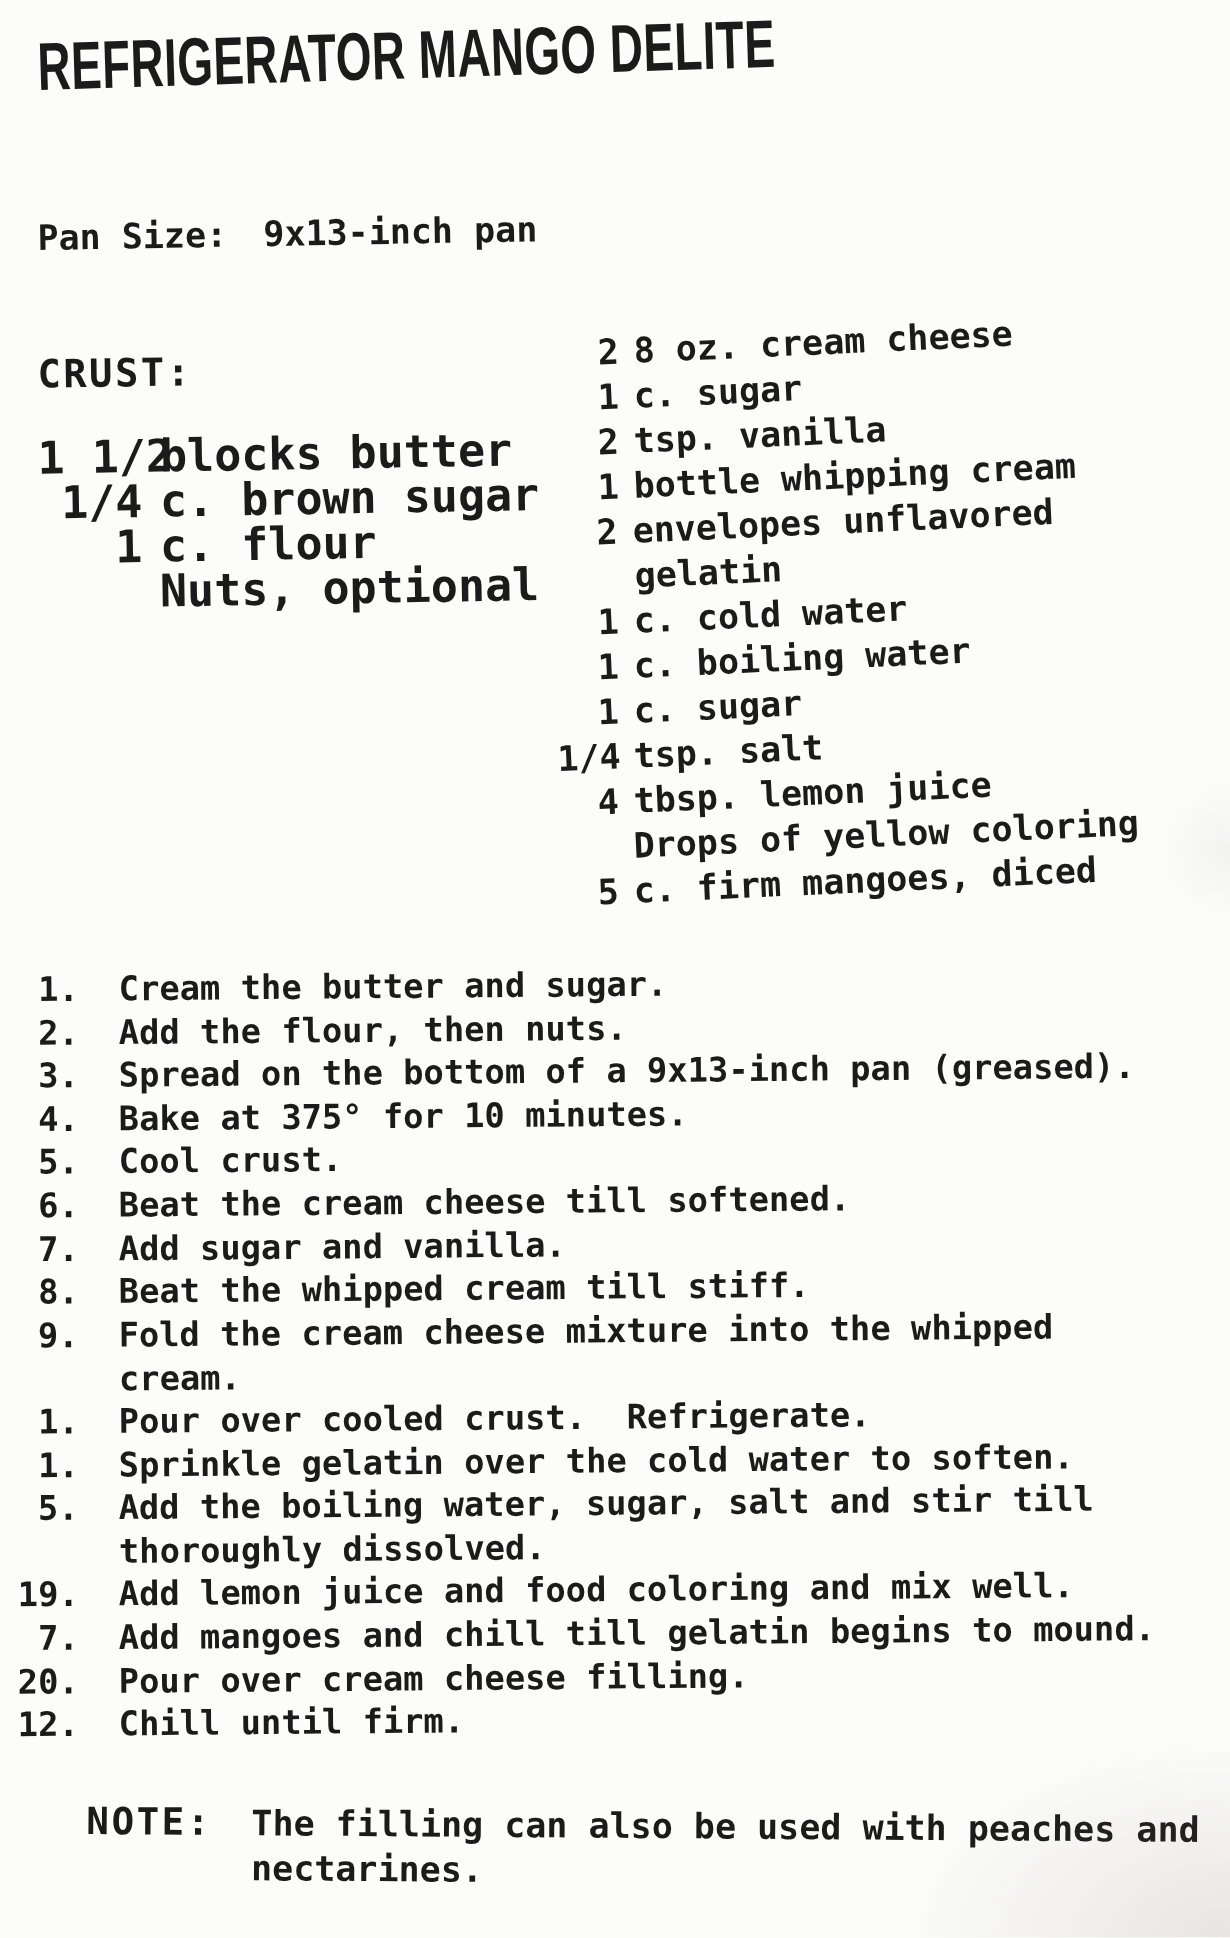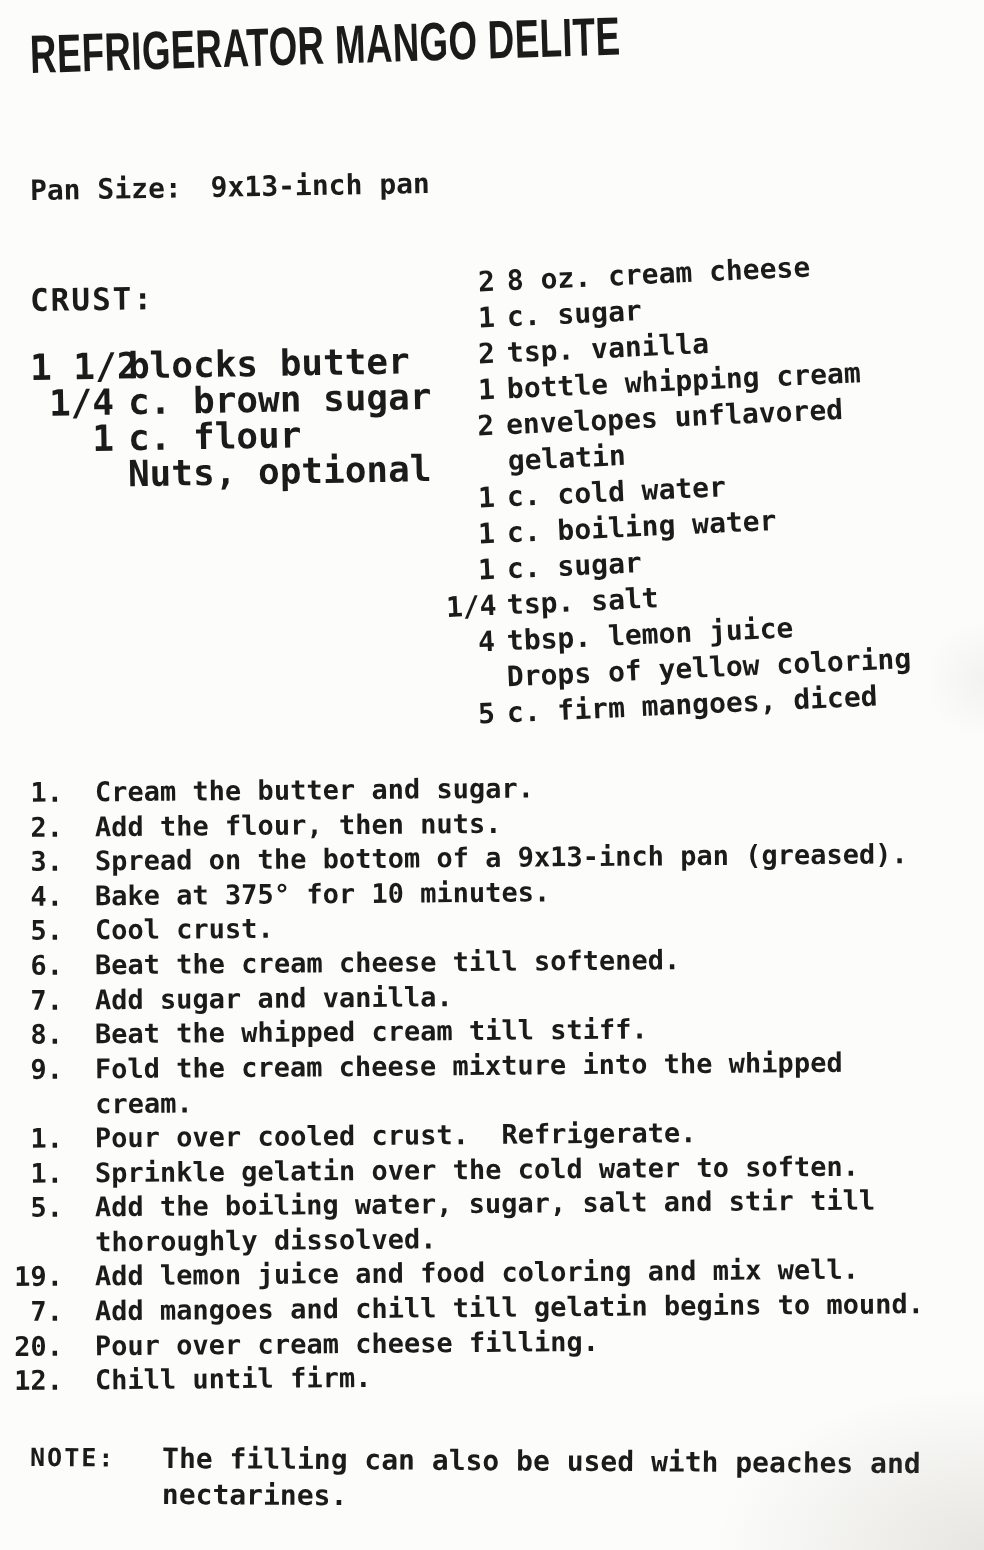--- a/index.html
+++ b/index.html
@@ -92,23 +92,24 @@
     display: flex;
     align-items: flex-start;
     font-size: 28px;
     line-height: 36px;
     transform: rotate(0.4deg);
     transform-origin: 0 50%;
   }
   .note .nlabel {
     flex: none;
     width: 100px;
-    font-size: 25px;
+    font-size: 30px;
     letter-spacing: 2px;
     white-space: pre;
+    margin-left: 39px;
   }
   .note .ntext { margin-left: 32px; white-space: pre-wrap; }
 
   
   .corner-shade {
     right: 0;
     bottom: 0;
     width: 280px;
     height: 170px;
     background: radial-gradient(ellipse at 100% 100%, rgba(118,112,100,0.16), rgba(118,112,100,0) 68%);

